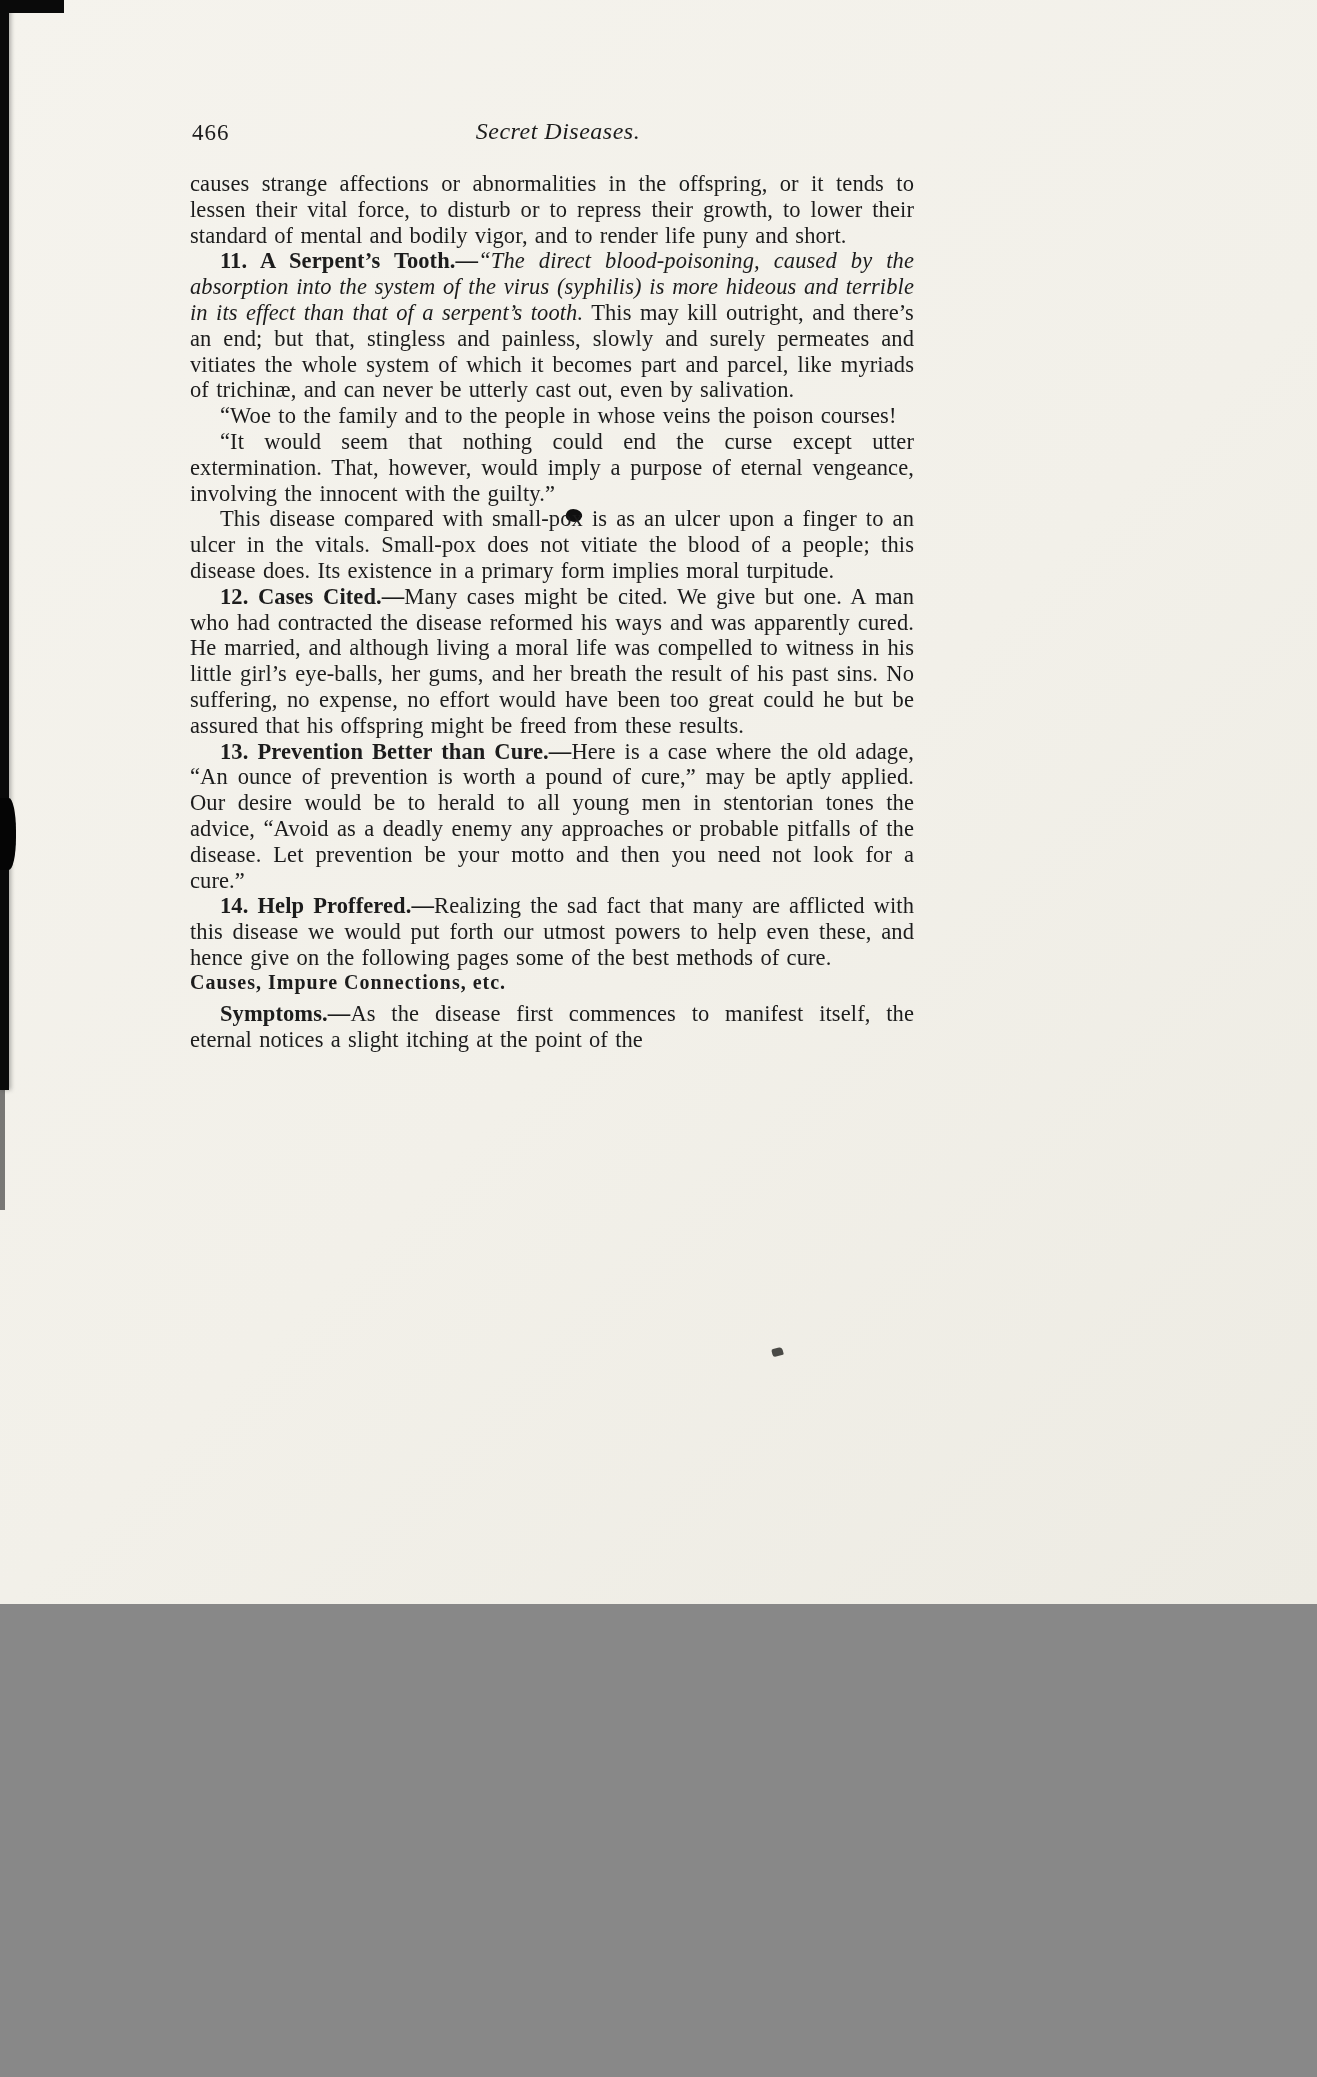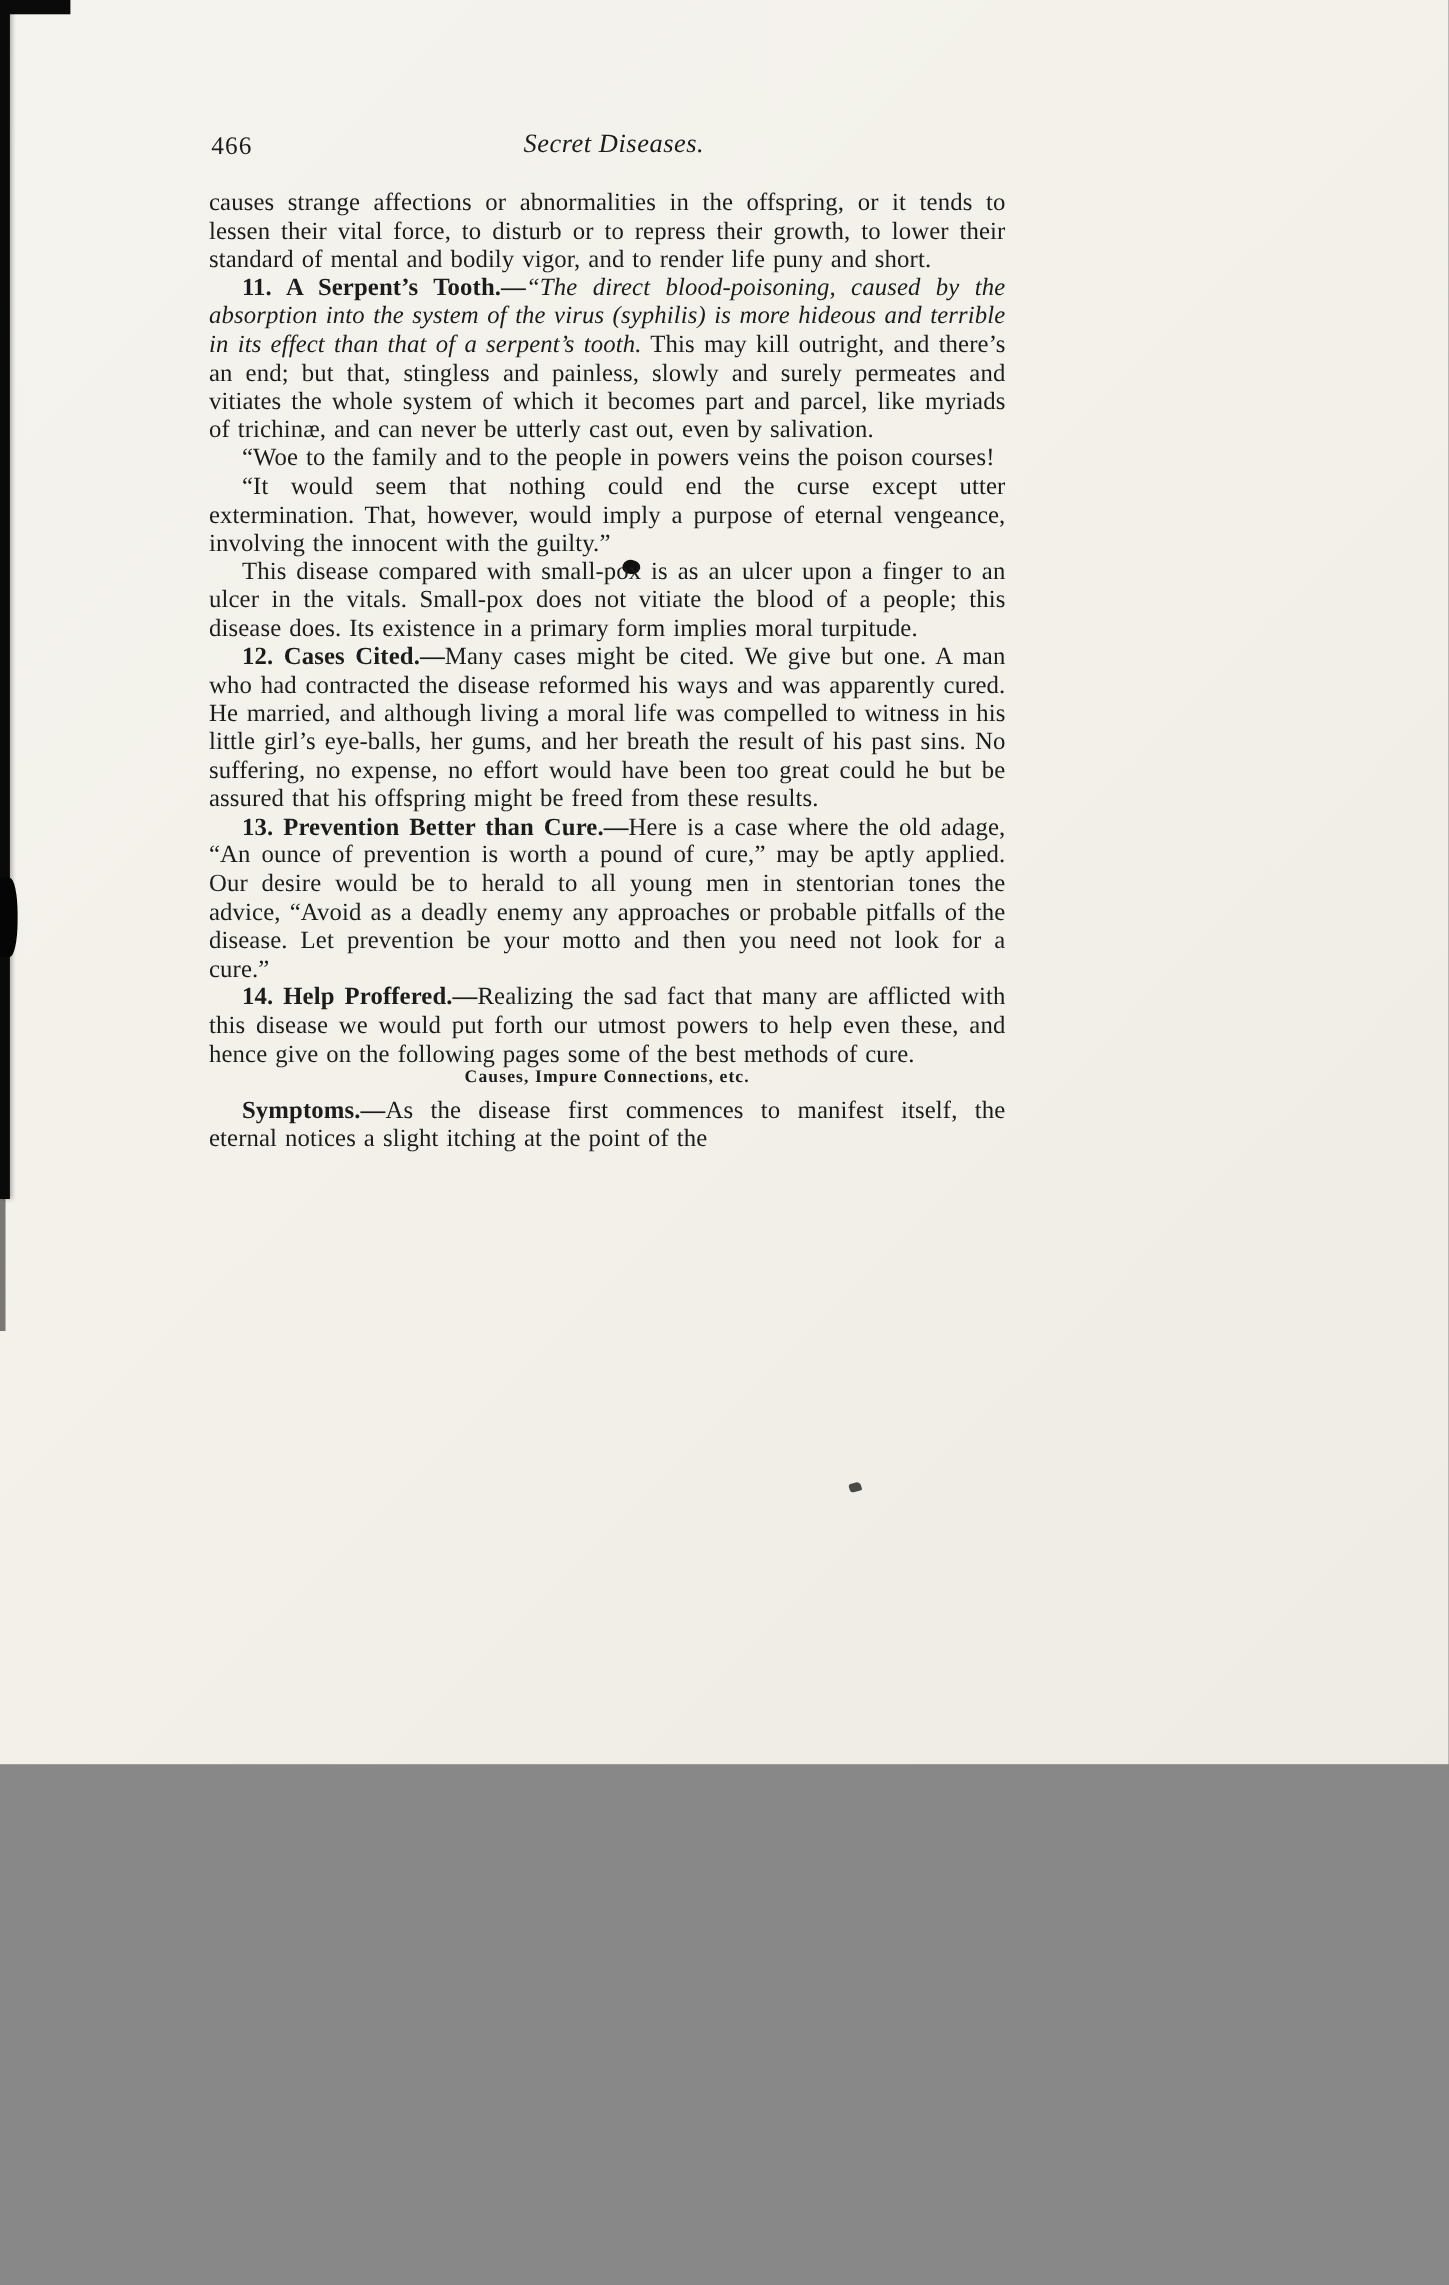--- a/index.html
+++ b/index.html
@@ -118,22 +118,22 @@
 
   .section-heading {
     margin: 16px 0 2px 0;
     text-align: center;
     font-size: 25px;
     font-weight: bold;
     letter-spacing: .5px;
   }
   .section-subheading {
     margin: 0 0 7px 0;
-    text-align: center;
-    font-size: 16px;
+    text-align: left;
+    font-size: 20px;
     font-weight: bold;
     letter-spacing: 1px;
   }
 </style>
 </head>
 <body>
 
 <div class="page">
 
   <div class="edge-strip"></div>
@@ -149,21 +149,21 @@
 
     <div class="running-head">
       <span class="page-number">466</span>
       <span class="running-title">Secret Diseases.</span>
     </div>
 
     <p class="body no-indent"><span>causes strange affections or abnormalities in the offspring, or it tends to lessen their vital force, to disturb or to repress their growth, to lower their standard of mental and bodily vigor, and to render life puny and short.</span></p>
 
     <p class="body"><span class="bold">11. A Serpent’s Tooth.—</span><span class="italic">“The direct blood-poisoning, caused by the absorption into the system of the virus (syphilis) is more hideous and terrible in its effect than that of a serpent’s tooth.</span><span> This may kill outright, and there’s an end; but that, stingless and painless, slowly and surely permeates and vitiates the whole system of which it becomes part and parcel, like myriads of trichinæ, and can never be utterly cast out, even by salivation.</span></p>
 
-    <p class="body"><span>“Woe to the family and to the people in powers veins the poison courses!</span></p>
+    <p class="body"><span>“Woe to the family and to the people in whose veins the poison courses!</span></p>
 
     <p class="body"><span>“It would seem that nothing could end the curse except utter extermination. That, however, would imply a purpose of eternal vengeance, involving the innocent with the guilty.”</span></p>
 
     <p class="body"><span>This disease compared with small-pox is as an ulcer upon a finger to an ulcer in the vitals. Small-pox does not vitiate the blood of a people; this disease does. Its existence in a primary form implies moral turpitude.</span></p>
 
     <p class="body"><span class="bold">12. Cases Cited.—</span><span>Many cases might be cited. We give but one. A man who had contracted the disease reformed his ways and was apparently cured. He married, and although living a moral life was compelled to witness in his little girl’s eye-balls, her gums, and her breath the result of his past sins. No suffering, no expense, no effort would have been too great could he but be assured that his offspring might be freed from these results.</span></p>
 
     <p class="body"><span class="bold">13. Prevention Better than Cure.—</span><span>Here is a case where the old adage, “An ounce of prevention is worth a pound of cure,” may be aptly applied. Our desire would be to herald to all young men in stentorian tones the advice, “Avoid as a deadly enemy any approaches or probable pitfalls of the disease. Let prevention be your motto and then you need not look for a cure.”</span></p>
 
     <p class="body"><span class="bold">14. Help Proffered.—</span><span>Realizing the sad fact that many are afflicted with this disease we would put forth our utmost powers to help even these, and hence give on the following pages some of the best methods of cure.</span></p>

